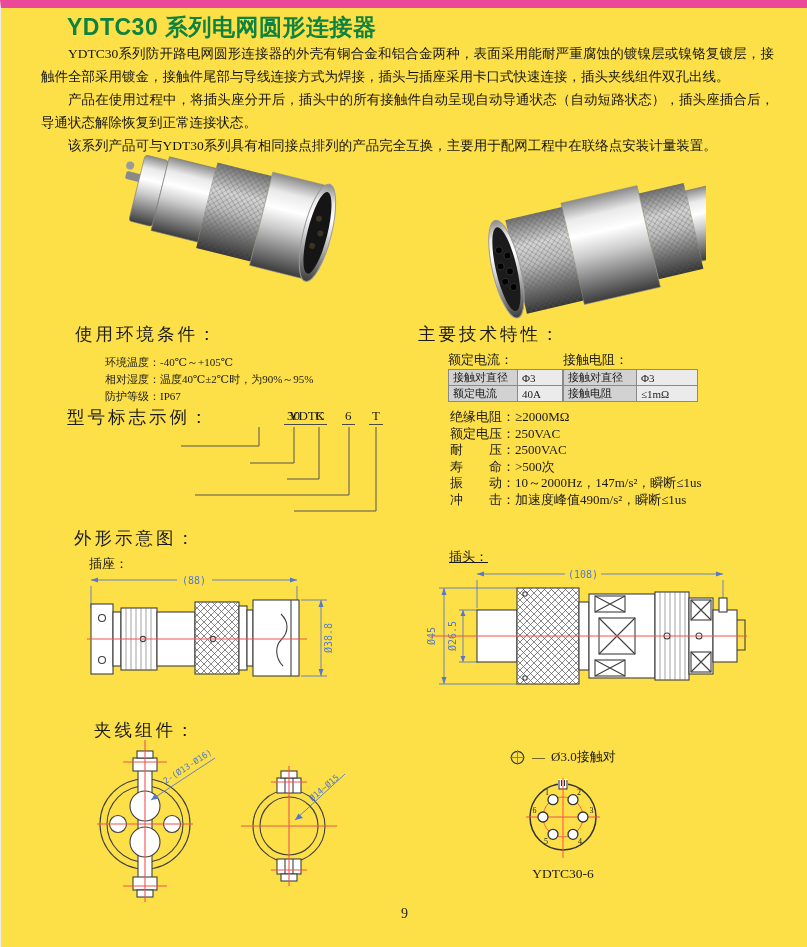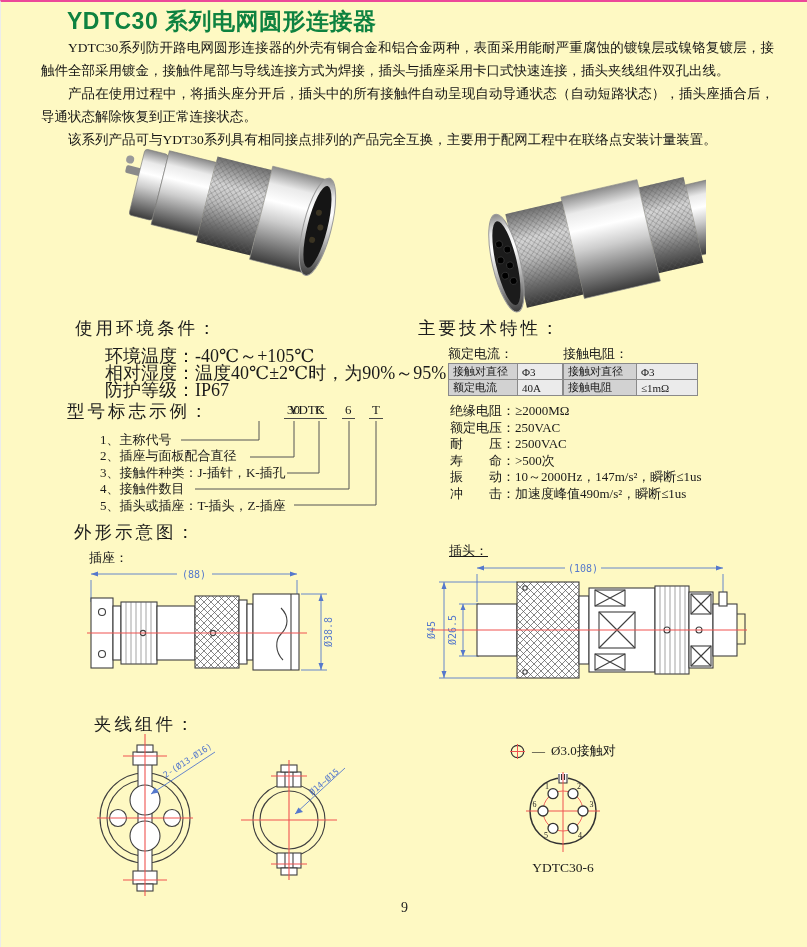--- a/index.html
+++ b/index.html
@@ -1,30 +1,30 @@
 <!DOCTYPE html>
 <html><head>
 <meta charset="utf-8">
 <style>
   html,body{margin:0;padding:0;background:#fff;}
   #page{
-    position:relative;width:807px;height:947px;background:#fef9c3;
+    position:relative;width:807px;height:947px;background:#fde047;
     font-family:"Liberation Serif","DejaVu Serif",serif;color:#1a1a1a;
-    overflow:hidden;border-top:2px solid #ec4899;border-left:1px solid #ececec;
+    overflow:hidden;border-top:8px solid #ec4899;border-left:1px solid #ececec;
     box-sizing:border-box;
   }
   .abs{position:absolute;}
   h1.title{
     margin:0;font-family:"Liberation Sans","DejaVu Sans",sans-serif;
     font-size:23px;font-weight:bold;color:#0e8240;letter-spacing:0.5px;
   }
   .intro{width:733px;font-size:13.5px;line-height:23px;text-align:justify;color:#141414;}
   .intro p{margin:0;text-indent:2em;}
   .h2{font-size:17.5px;letter-spacing:3px;color:#1c1c1c;white-space:nowrap;}
-  .small-list{font-size:18px;line-height:17px;white-space:nowrap;}
+  .small-list{font-size:11px;line-height:17px;white-space:nowrap;}
   .model-items{font-size:13px;line-height:16.4px;white-space:nowrap;}
   .code-part{
     position:absolute;top:400px;font-size:13px;border-bottom:1px solid #4a4a4a;
     padding:0 3px;text-align:center;white-space:nowrap;
   }
   .tbl-label{font-size:13px;white-space:nowrap;}
   table.spec{border-collapse:collapse;font-size:11px;}
   table.spec td{border:1px solid #8a8a8a;height:14px;padding:0 4px;white-space:nowrap;}
   table.spec td.k{background:#d2d2d2;}
   table.spec td.v{background:#ebebeb;}
@@ -155,27 +155,20 @@
     <div><span>冲　　击：</span><span>加速度峰值490m/s²，瞬断≤1us</span></div>
   </div>
 
   <div class="h2 abs" style="left:66px;top:397px;">型号标志示例：</div>
   <span class="code-part" style="left:238px;margin-left:47px;">YDTC</span>
   <span class="code-part" style="left:283px;">30</span>
   <span class="code-part" style="left:311px;">K</span>
   <span class="code-part" style="left:341px;">6</span>
   <span class="code-part" style="left:368px;">T</span>
 
-  <div class="model-items abs" style="left:99px;top:430px;">
-    <div>1、主称代号</div>
-    <div>2、插座与面板配合直径</div>
-    <div>3、接触件种类：J-插针，K-插孔</div>
-    <div>4、接触件数目</div>
-    <div>5、插头或插座：T-插头，Z-插座</div>
-  </div>
 
   <svg class="abs" style="left:150px;top:404px;" width="240" height="104" viewBox="0 0 240 104">
     <path d="M30,34 H108 V15" stroke="#555" fill="none" stroke-width="1"></path>
     <path d="M99,51 H143 V15" stroke="#555" fill="none" stroke-width="1"></path>
     <path d="M136,67 H168 V15" stroke="#555" fill="none" stroke-width="1"></path>
     <path d="M44,83 H198 V15" stroke="#555" fill="none" stroke-width="1"></path>
     <path d="M143,99 H225 V15" stroke="#555" fill="none" stroke-width="1"></path>
   </svg>
 
   <div class="h2 abs" style="left:73px;top:518px;">外形示意图：</div>

